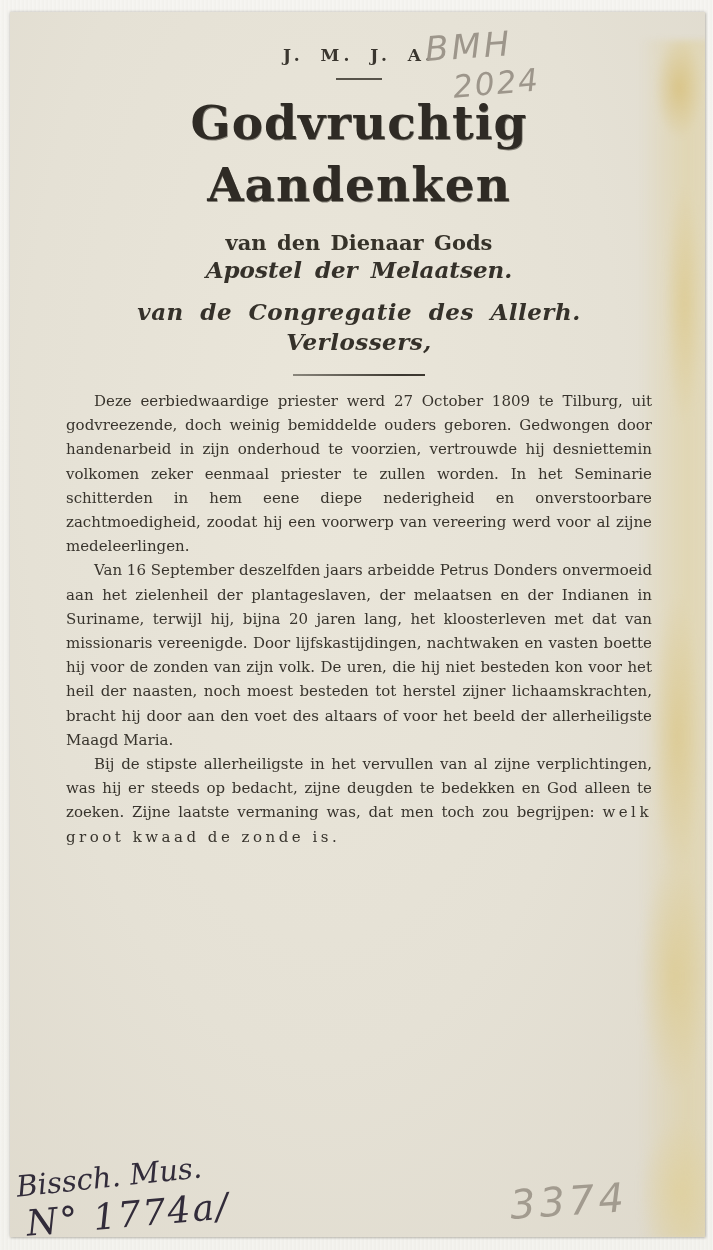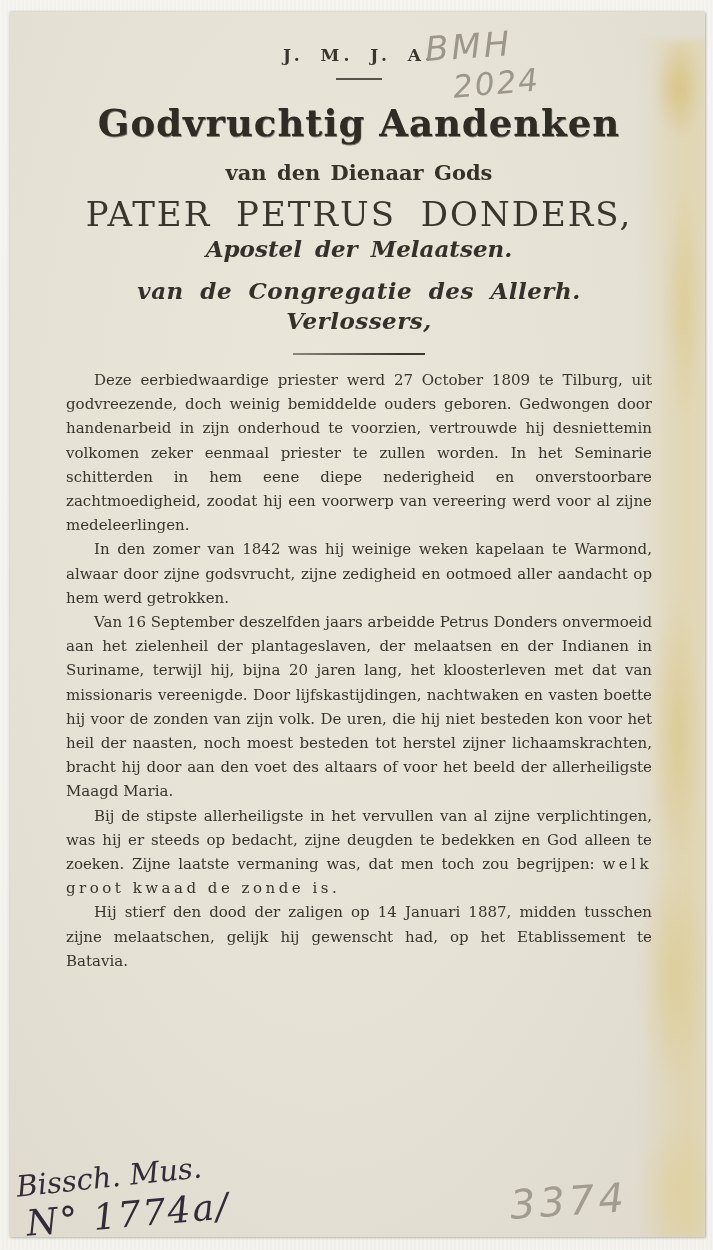--- a/index.html
+++ b/index.html
@@ -68,28 +68,28 @@
     width: 46px;
     height: 2px;
     background: #57534a;
     margin: 13px auto 0 auto;
   }
   .title {
     margin: 12px 0 0 0;
     text-align: center;
     font-family: "DejaVu Serif", serif;
     font-weight: bold;
-    font-size: 37px;
+    font-size: 47px;
     line-height: 62px;
     letter-spacing: 1px;
     color: #2f2b25;
     text-shadow: 0.6px 0.6px 0 rgba(47,43,37,0.55);
   }
   .dedication {
-    margin-top: 6px;
+    margin-top: 14px;
     text-align: center;
     font-size: 21px;
     font-weight: bold;
     word-spacing: 3px;
     color: #363229;
   }
   .name {
     margin: 9px 0 0 0;
     text-align: center;
     font-size: 34px;
@@ -200,30 +200,27 @@
 
 <div class="page">
   <div class="card">
     <div class="stain"></div>
 
     <div class="content">
       <div class="monogram">J. M. J. A.</div>
       <div class="mono-rule"></div>
       <h1 class="title">Godvruchtig Aandenken</h1>
       <div class="dedication">van den Dienaar Gods</div>
-      <h2 class="name">PATER PETRUS DONDERS,</h2>
       <div class="congregation line2">Apostel der Melaatsen.</div>
       <div class="congregation line1">van de Congregatie des Allerh. Verlossers,</div>
       <div class="center-rule"></div>
       <div class="body-text" id="paragraphs">
           <p class="body-par"><span class="seg-normal">Deze eerbiedwaardige priester werd 27 October 1809 te Tilburg, uit godvreezende, doch weinig bemiddelde ouders geboren. Gedwongen door handenarbeid in zijn onderhoud te voorzien, vertrouwde hij desniettemin volkomen zeker eenmaal priester te zullen worden. In het Seminarie schitterden in hem eene diepe nederigheid en onverstoorbare zachtmoedigheid, zoodat hij een voorwerp van vereering werd voor al zijne medeleerlingen.</span></p>
-          <p class="body-par"><span class="seg-normal">In den zomer van 1842 was hij weinige weken kapelaan te Warmond, alwaar door zijne godsvrucht, zijne zedigheid en ootmoed aller aandacht op hem werd getrokken.</span></p>
           <p class="body-par"><span class="seg-normal">Van 16 September deszelfden jaars arbeidde Petrus Donders onvermoeid aan het zielenheil der plantageslaven, der melaatsen en der Indianen in Suriname, terwijl hij, bijna 20 jaren lang, het kloosterleven met dat van missionaris vereenigde. Door lijfskastijdingen, nachtwaken en vasten boette hij voor de zonden van zijn volk. De uren, die hij niet besteden </span><span class="seg-italic">kon</span><span class="seg-normal"> voor het heil der naasten, noch moest besteden tot herstel zijner lichaamskrachten, bracht hij door aan den voet des altaars of voor het beeld der allerheiligste Maagd Maria.</span></p>
           <p class="body-par"><span class="seg-normal">Bij de stipste allerheiligste in het vervullen van al zijne verplichtingen, was hij er steeds op bedacht, zijne deugden te bedekken en God alleen te zoeken. Zijne laatste vermaning was, dat men toch zou begrijpen: </span><span class="seg-spaced">welk groot kwaad de zonde is.</span></p>
-          <p class="body-par"><span class="seg-normal">Hij stierf den dood der zaligen op 14 Januari 1887, midden tusschen zijne melaatschen, gelijk hij gewenscht had, op het Etablissement te Batavia.</span></p>
         </div>
     </div>
 
     <div class="imprint">G. Borg. — Amsterdam.</div>
 
     <div class="hw hw-ink line1">Bissch. Mus.</div>
     <div class="hw hw-ink line2">N° 1774a/</div>
     <div class="hw hw-pencil bmh">BMH</div>
     <div class="hw hw-pencil year">2024</div>
     <div class="hw hw-pencil inv">3374</div>

